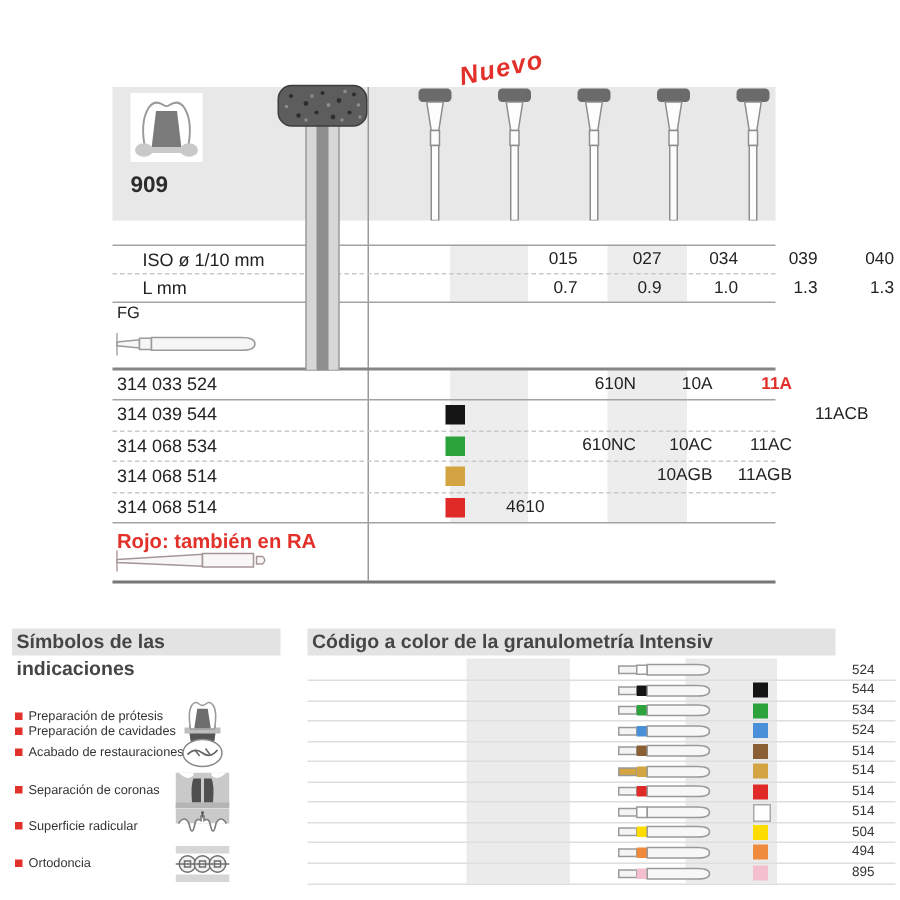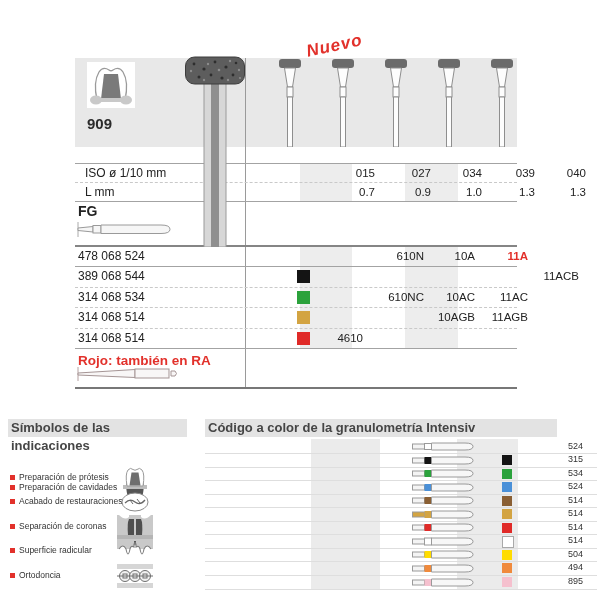--- a/index.html
+++ b/index.html
@@ -10,29 +10,29 @@
   .band{position:absolute;left:75px;top:58px;width:442px;height:89px;background:#e8e8e8;}
   .tooth-box{position:absolute;left:87px;top:62px;width:48px;height:46px;background:#fff;}
   .fig-num{position:absolute;left:87px;top:115px;font-size:15px;font-weight:bold;color:#2b2b2b;}
   .nuevo{position:absolute;left:306px;top:36px;font-size:17px;font-weight:bold;font-style:italic;
          transform:rotate(-12deg);letter-spacing:1px;}
   .vline{position:absolute;left:245px;top:58px;width:1px;height:329px;background:#9a9a9a;}
   .hline{position:absolute;left:75px;width:442px;height:0;border-top:1px solid #a3a3a3;}
   .hline.dash{border-top:1px dashed #c9c9c9;}
   .hline.heavy{border-top:2px solid #858585;}
   .shade{position:absolute;background:#ededed;}
-  .trow{position:absolute;left:82px;width:442px;text-decoration:underline;}
+  .trow{position:absolute;left:92px;width:442px;text-decoration:underline;}
   .rlabel{position:absolute;left:3px;top:0;font-size:12px;}
   .cell{position:absolute;top:0;width:58px;text-align:right;font-size:11.5px;}
   .cell.red{color:var(--red);font-weight:bold;}
   .code-row{position:absolute;left:75px;width:442px;height:19.5px;line-height:19.5px;}
   .code-row .article-code{position:absolute;left:3px;font-size:12px;}
   .code-row .cell{line-height:19.5px;height:19.5px;}
   .grit-square{position:absolute;left:222px;top:3px;width:13px;height:13px;}
-  .fg-label{position:absolute;left:78px;top:203px;font-size:14px;font-weight:bold;}
+  .fg-label{position:absolute;left:78px;top:203px;font-size:11px;font-weight:normal;}
   .rojo{position:absolute;left:78px;top:353px;font-size:13.5px;font-weight:bold;color:var(--red);}
   
   .hbar{position:absolute;top:419px;height:18px;background:#e3e3e3;font-size:13px;font-weight:bold;
         color:#454545;line-height:18px;padding-left:3px;box-sizing:border-box;}
   .sym-row{position:absolute;left:0;width:200px;height:24.5px;}
   .sym-bullet{position:absolute;left:10px;top:9px;width:5px;height:5px;background:var(--red);}
   .sym-label{position:absolute;left:19px;top:6px;font-size:8.5px;color:#333;}
   .sym-icon{position:absolute;left:117px;top:0;width:36px;height:24px;}
   .gran-row{position:absolute;left:205px;width:392px;height:13.55px;line-height:13.55px;
             border-bottom:1px solid #dedede;font-size:9px;color:#333;}
@@ -105,27 +105,27 @@
     <div class="fg-label">FG</div>
     <svg class="abs" style="left:77px;top:221px;" width="96" height="17" viewBox="0 0 96 17">
       <line x1="1" y1="1" x2="1" y2="16" stroke="#aaa"></line>
       <path d="M1 7 L16 5.5 L16 11 L1 9.5 Z" fill="#f6f6f6" stroke="#9a9a9a"></path>
       <rect x="16" y="4.5" width="8" height="7.5" fill="#f6f6f6" stroke="#9a9a9a"></rect>
       <path d="M24 4 L84 4 Q93 4 93 8.25 Q93 12.5 84 12.5 L24 12.5 Z" fill="#f6f6f6" stroke="#9a9a9a"></path>
     </svg>
 
     <div id="code-rows">
         <div class="code-row" style="top: 246.5px;">
-          <div class="article-code">478 068 524</div>
+          <div class="article-code">314 033 524</div>
           <div class="cell" style="left: 291px;">610N</div>
           <div class="cell" style="left: 342px;">10A</div>
           <div class="cell red" style="left: 395px;">11A</div>
         </div>
         <div class="code-row" style="top: 267px;">
-          <div class="article-code">389 068 544</div>
+          <div class="article-code">314 039 544</div>
           <div class="grit-square" style="background: rgb(20, 20, 20);"></div>
           <div class="cell" style="left: 446px;">11ACB</div>
         </div>
         <div class="code-row" style="top: 287.5px;">
           <div class="article-code">314 068 534</div>
           <div class="grit-square" style="background: rgb(43, 162, 60);"></div>
           <div class="cell" style="left: 291px;">610NC</div>
           <div class="cell" style="left: 342px;">10AC</div>
           <div class="cell" style="left: 395px;">11AC</div>
         </div>
@@ -312,21 +312,21 @@
         </div>
         <div class="gran-row" style="top: 453.05px;">
           <div class="gbur">
             <svg width="62" height="9" viewBox="0 0 62 9">
        <rect x="0.5" y="2" width="12" height="5" fill="#f4f4f4" stroke="#9a9a9a"></rect>
        <rect x="12.5" y="1" width="7" height="7" fill="#141414" stroke="none"></rect>
        <path d="M19.5 1 L53 1 Q61 1 61 4.5 Q61 8 53 8 L19.5 8 Z" fill="#f7f7f7" stroke="#9a9a9a"></path>
      </svg>
           </div>
           <div class="gsq" style="background: rgb(20, 20, 20);"></div>
-          <div class="gcell" style="left: 311px; width: 67px; text-align: right;">315</div>
+          <div class="gcell" style="left: 311px; width: 67px; text-align: right;">544</div>
           <div class="gcell" style="left: 385px; width: 68px; text-align: right;">150 µm</div>
         </div>
         <div class="gran-row" style="top: 466.6px;">
           <div class="gbur">
             <svg width="62" height="9" viewBox="0 0 62 9">
        <rect x="0.5" y="2" width="12" height="5" fill="#f4f4f4" stroke="#9a9a9a"></rect>
        <rect x="12.5" y="1" width="7" height="7" fill="#2ba23c" stroke="none"></rect>
        <path d="M19.5 1 L53 1 Q61 1 61 4.5 Q61 8 53 8 L19.5 8 Z" fill="#f7f7f7" stroke="#9a9a9a"></path>
      </svg>
           </div>

